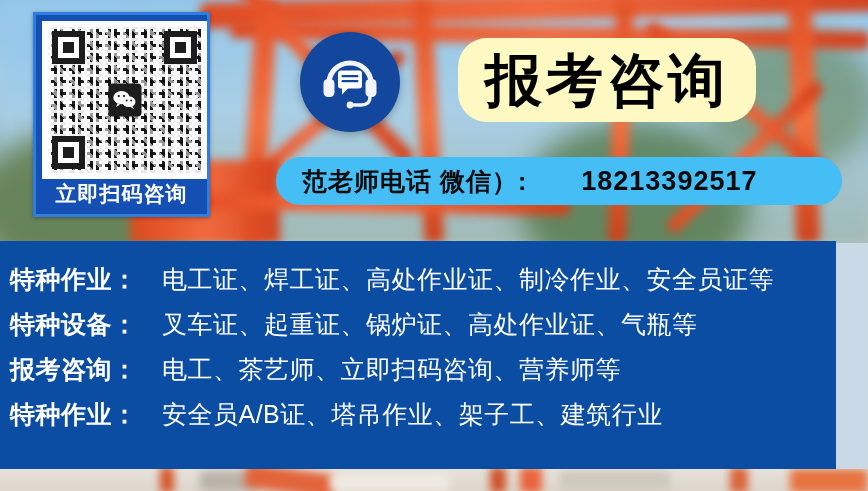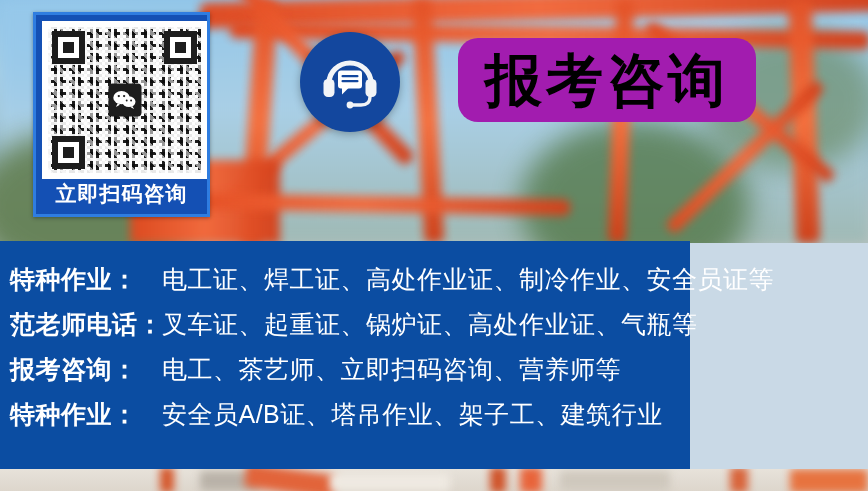--- a/index.html
+++ b/index.html
@@ -146,22 +146,22 @@
     display: flex;
     align-items: center;
     justify-content: center;
   }
 
   
   .title-pill {
     position: absolute;
     left: 458px; top: 38px;
     width: 298px; height: 84px;
-    background: #a21caf;
-    border-radius: 20px;
+    background: #fef9c3;
+    border-radius: 29px;
     display: flex;
     align-items: center;
     justify-content: center;
   }
   .title-text {
     font-size: 57px;
     font-weight: bold;
     color: #000000;
     letter-spacing: 4px;
     line-height: 1;
@@ -192,21 +192,21 @@
     color: #0a0a0a;
     letter-spacing: 1px;
     margin-left: 54px;
     white-space: nowrap;
   }
 
   
   .services {
     position: absolute;
     left: 0; top: 241px;
-    width: 690px;
+    width: 836px;
     height: 228px;
     background: #0b4da2;
     padding: 22px 0 0 10px;
   }
   .svc-row {
     display: flex;
     align-items: baseline;
     height: 45px;
     white-space: nowrap;
   }
@@ -301,30 +301,34 @@
 
       <path d="M51 45 Q51 53 42 53 L33 53" fill="none" stroke="#f2f4f7" stroke-width="3.4" stroke-linecap="round"></path>
       <circle cx="31" cy="53" r="3.4" fill="#f2f4f7"></circle>
     </svg>
   </div>
 
   <div class="title-pill">
     <span class="title-text">报考咨询</span>
   </div>
 
+  <div class="phone-pill">
+    <span class="phone-label">范老师电话 微信）:</span>
+    <span class="phone-number">18213392517</span>
+  </div>
 
   <div class="services">
 
     <div class="svc-row">
       <span class="svc-label">特种作业：</span>
       <span class="svc-value">电工证、焊工证、高处作业证、制冷作业、安全员证等</span>
     </div>
 
     <div class="svc-row">
-      <span class="svc-label">范老师电话：</span>
+      <span class="svc-label">特种设备：</span>
       <span class="svc-value">叉车证、起重证、锅炉证、高处作业证、气瓶等</span>
     </div>
 
     <div class="svc-row">
       <span class="svc-label">报考咨询：</span>
       <span class="svc-value">电工、茶艺师、立即扫码咨询、营养师等</span>
     </div>
 
     <div class="svc-row">
       <span class="svc-label">特种作业：</span>

